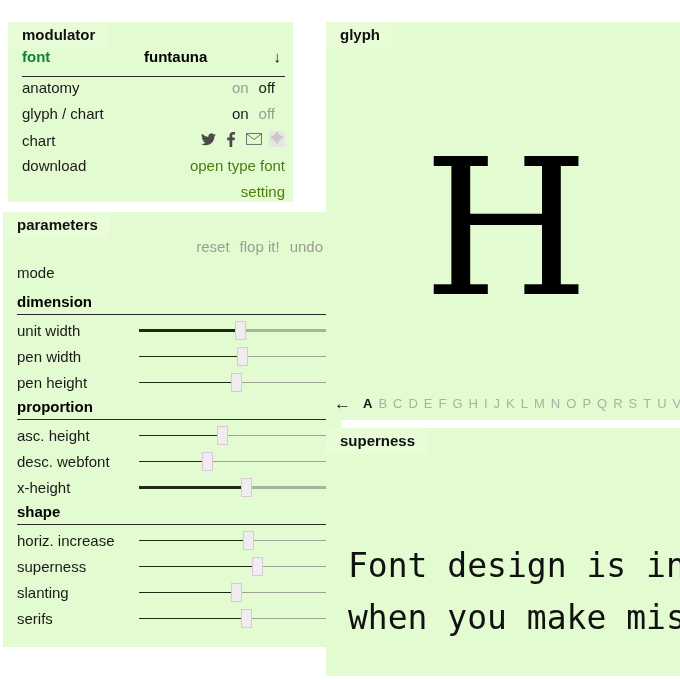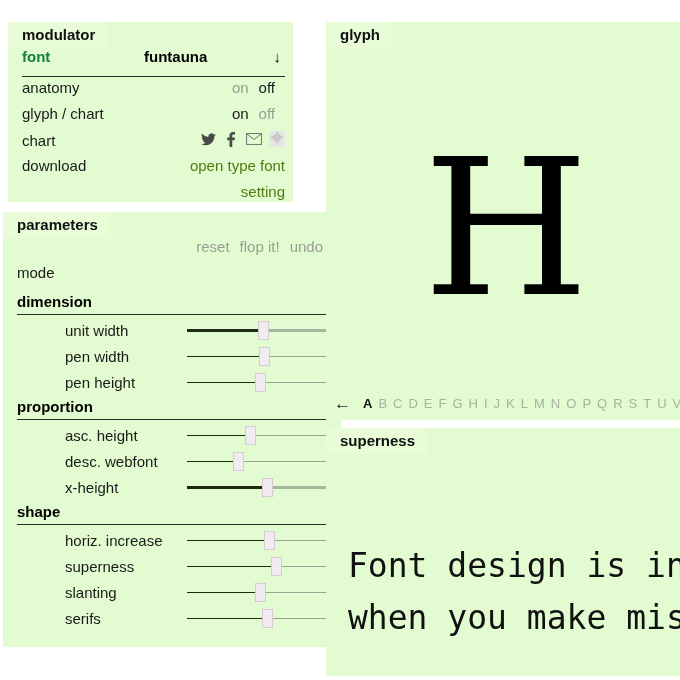--- a/index.html
+++ b/index.html
@@ -141,21 +141,20 @@
     color: #000;
     height: 24px;
     line-height: 24px;
   }
 
   
   .slider-row {
     display: flex;
     align-items: center;
     height: 26px;
-    margin-left: 48px;
   }
   .slider-row .label {
     width: 122px;
     flex: 0 0 122px;
     color: #1a1a1a;
   }
   .slider {
     position: relative;
     flex: 1 1 auto;
     height: 26px;

